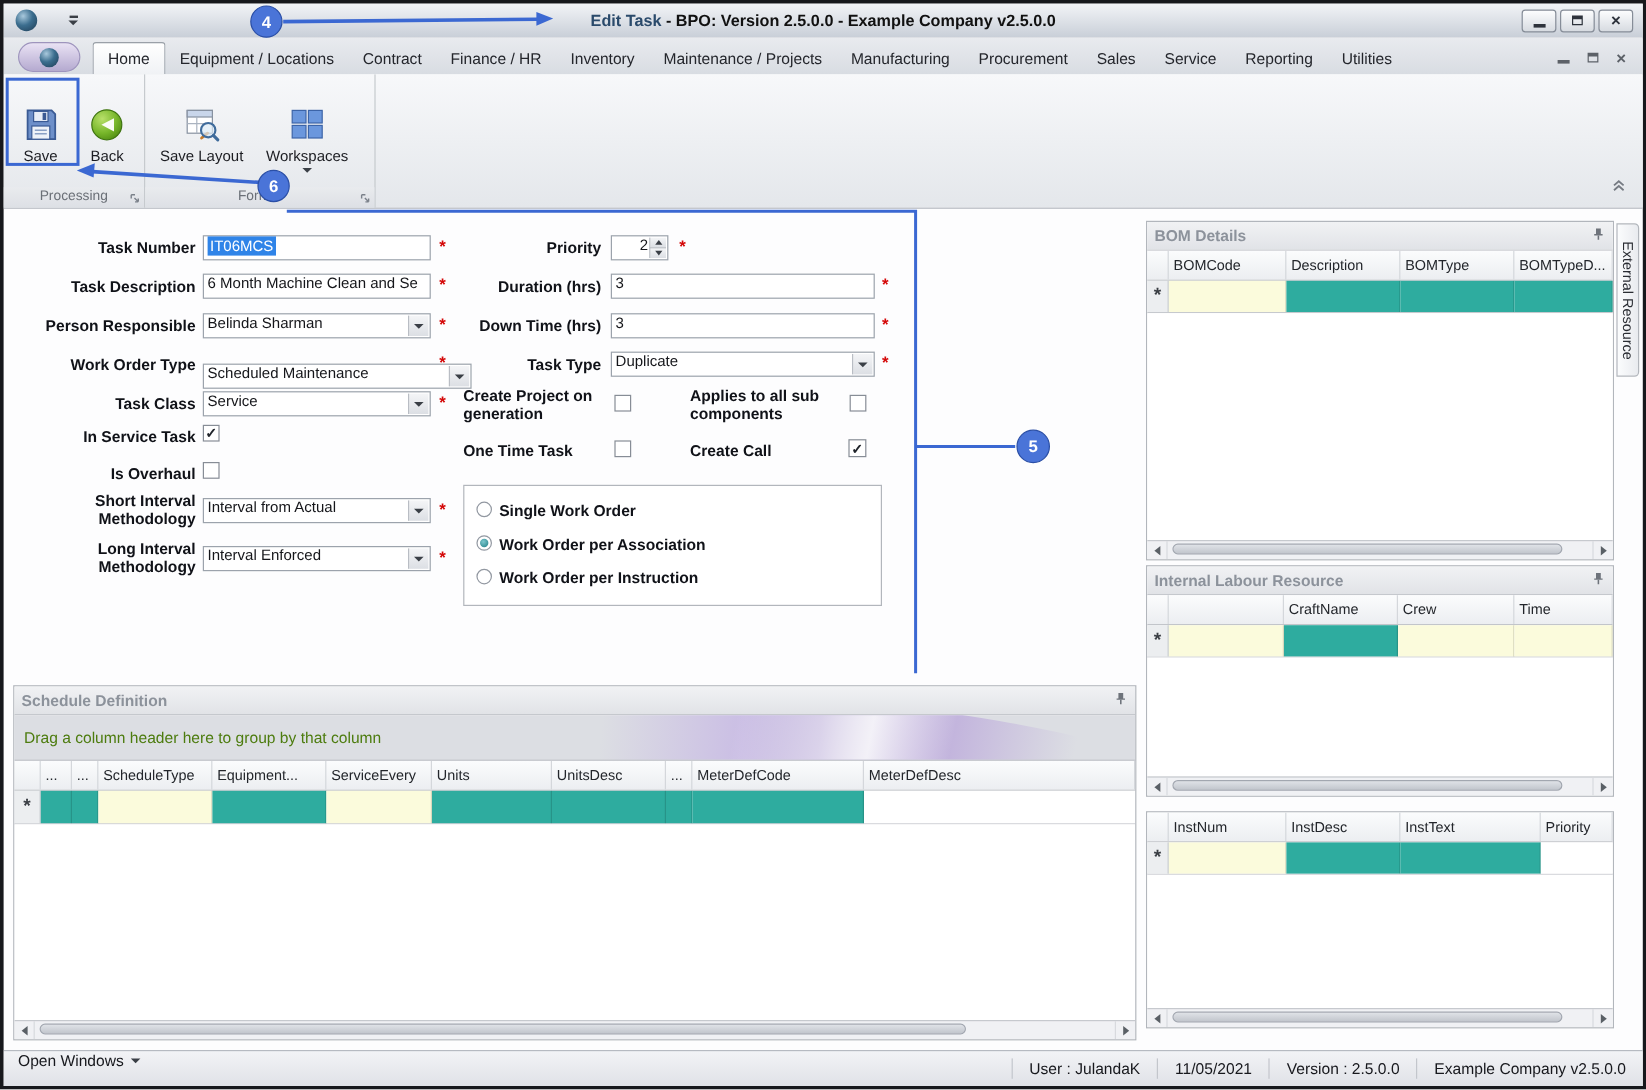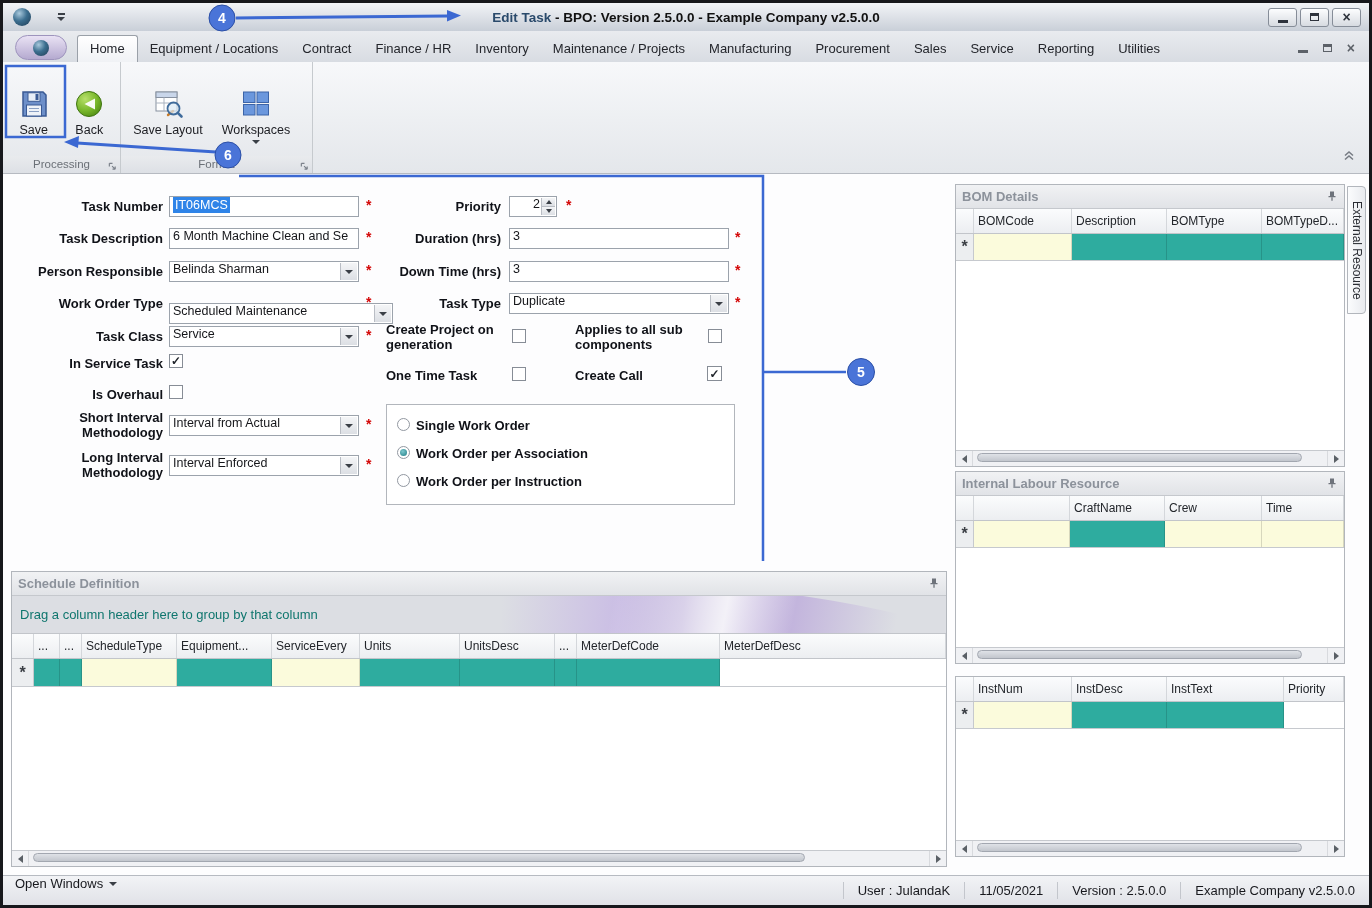--- a/index.html
+++ b/index.html
@@ -66,21 +66,21 @@
   .radio{position:absolute;width:13px;height:13px;border-radius:50%;border:1px solid #9298a1;background:#fff;box-sizing:border-box;}
   .radio.selected::after{content:"";position:absolute;inset:2px;border-radius:50%;background:radial-gradient(circle at 40% 35%,#7cc7cd,#1f7d85);}
   .rgroupbox{position:absolute;border:1px solid #b2b6bc;background:#fff;}
   .radio-label{position:absolute;font-weight:bold;font-size:13px;color:#101218;}
 
   
   .panel{position:absolute;border:1px solid #b2b6bc;background:#fff;display:flex;flex-direction:column;box-sizing:border-box;overflow:hidden;}
   .phead{height:23px;flex:0 0 23px;background:linear-gradient(#f1f2f4,#e1e3e7);border-bottom:1px solid #c5c8cd;display:flex;align-items:center;justify-content:space-between;padding:0 6px;}
   .ptitle{font-weight:bold;font-size:13px;color:#8c929b;}
   .groupby{height:37px;flex:0 0 37px;background:#dcdee3;border-bottom:1px solid #c2c5ca;position:relative;overflow:hidden;display:flex;align-items:center;}
-  .gb-text{font-size:13px;color:#0f766e;padding-left:8px;position:relative;z-index:2;}
+  .gb-text{font-size:13px;color:#4d7c0f;padding-left:8px;position:relative;z-index:2;}
   .swirl{position:absolute;border-radius:50%;}
   .s1{left:300px;top:-50px;width:640px;height:110px;background:linear-gradient(100deg,rgba(255,255,255,0) 30%,rgba(193,173,229,.65) 48%,rgba(147,117,201,.55) 58%,rgba(255,255,255,0) 75%);transform:rotate(-5deg);}
   .s2{left:430px;top:-10px;width:560px;height:90px;background:linear-gradient(95deg,rgba(255,255,255,0) 30%,rgba(255,255,255,.8) 50%,rgba(170,140,215,.5) 62%,rgba(255,255,255,0) 80%);transform:rotate(6deg);}
   .ghead{display:flex;height:24px;flex:0 0 24px;background:linear-gradient(#fbfcfd,#eceef1);border-bottom:1px solid #c2c5ca;}
   .gh{border-right:1px solid #d4d7db;font-size:12px;color:#23262b;padding:0 4px;display:flex;align-items:center;overflow:hidden;white-space:nowrap;box-sizing:border-box;flex:0 0 auto;}
   .grow{display:flex;height:27px;flex:0 0 27px;border-bottom:1px solid #c6c9ce;}
   .grow.h26{height:26px;flex:0 0 26px;}
   .gc{box-sizing:border-box;border-right:1px solid rgba(0,0,0,.14);flex:0 0 auto;height:100%;}
   .gc.ind{background:#eceef0;display:flex;align-items:center;justify-content:center;font-size:16px;font-weight:bold;color:#3a3e44;border-right:1px solid #c6c9ce;}
   .gc.teal{background:#2eac9f;}

